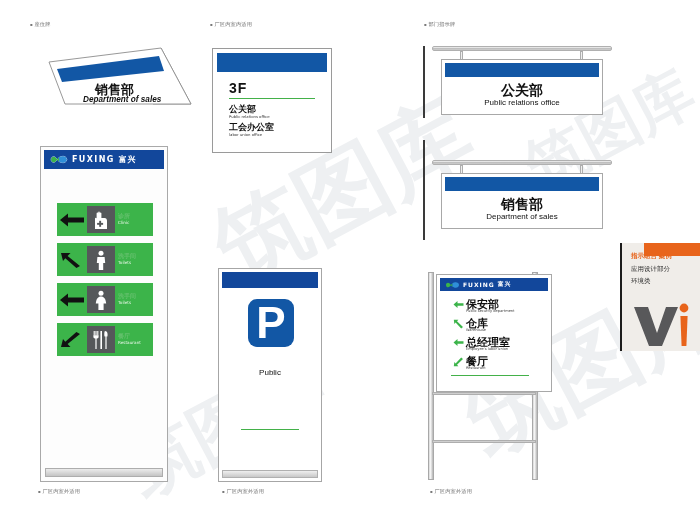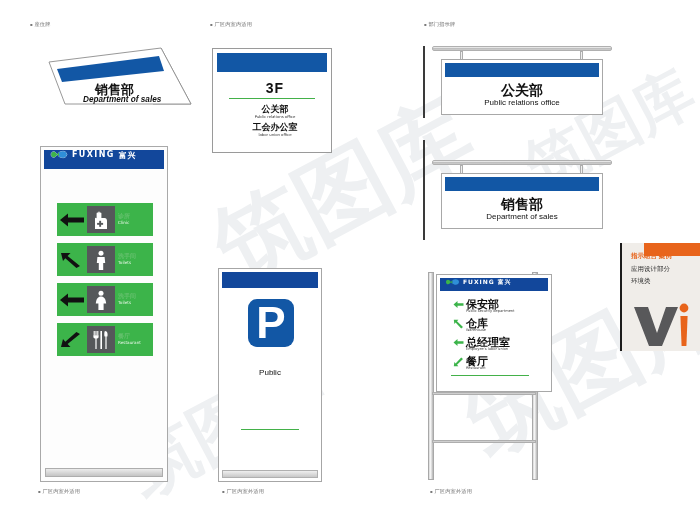--- a/index.html
+++ b/index.html
@@ -27,21 +27,21 @@
   
   #tent{position:absolute;left:45px;top:42px;width:150px;height:70px;}
   #tent svg{display:block;}
   .tent-cn{font-size:13px;font-weight:700;fill:#111;}
   .tent-en{font-size:8.2px;font-style:italic;font-weight:700;fill:#111;}
 
   
   #dir{position:absolute;left:212px;top:48px;width:120px;height:105px;
        background:#fff;border:1px solid #9a9a9a;box-sizing:border-box;}
   #dir .bar{height:19px;background:#1257a5;margin:4px 4px 0 4px;}
-  #dir .body{padding:8px 10px 0 16px;text-align:center;}
+  #dir .body{padding:8px 10px 0 16px;}
   #dir .floor{font-size:14px;font-weight:700;color:#111;letter-spacing:1px;
               line-height:16px;}
   #dir .rule{height:1px;background:#43b149;margin:2px 0 5px 0;width:86px;}
   #dir .rowcn{font-size:9px;font-weight:700;color:#111;line-height:10px;}
   #dir .rowen{font-size:3.8px;color:#333;line-height:6px;margin-bottom:2px;
               font-family:"DejaVu Sans",sans-serif;}
 
   
   .hang{position:absolute;}
   .hang .rail{position:absolute;left:0;top:0;width:180px;height:5px;
@@ -56,21 +56,21 @@
   .hang .ptxt{text-align:center;padding-top:5px;}
   .hang .pcn{font-size:14px;font-weight:700;color:#111;line-height:16px;}
   .hang .pen{font-size:8px;color:#111;line-height:10px;}
   .hang .post{position:absolute;left:-9px;top:0;width:2px;background:#3a3a3a;}
 
   
   #pylon{position:absolute;left:40px;top:146px;width:128px;height:336px;
          background:#fdfdfd;border:1px solid #a9a9a9;box-sizing:border-box;}
   #pylon .topbar{position:absolute;left:3px;top:3px;width:120px;height:19px;
          background:#12479b;}
-  .logo{display:flex;height:19px;padding-left:6px;gap:4px;border-radius:8px;}
+  .logo{display:flex;align-items:center;height:19px;padding-left:6px;gap:4px;border-radius:8px;}
   .logo .mark{width:18px;height:9px;position:relative;flex:none;}
   .logo .lw{font-size:8px;font-weight:700;color:#fff;letter-spacing:1.4px;
             font-family:"DejaVu Sans",sans-serif;}
   .logo .lcn{font-size:8px;font-weight:700;color:#fff;letter-spacing:.6px;}
   #pylon .panels{position:absolute;left:16px;top:56px;width:96px;}
   .gp{height:33px;background:#3cb44a;margin-bottom:7px;position:relative;
       display:flex;align-items:center;}
   .gp .arr{width:30px;display:flex;align-items:center;justify-content:center;}
   .gp .pic{width:28px;height:27px;background:#55585a;display:flex;
            align-items:center;justify-content:center;flex:none;}

